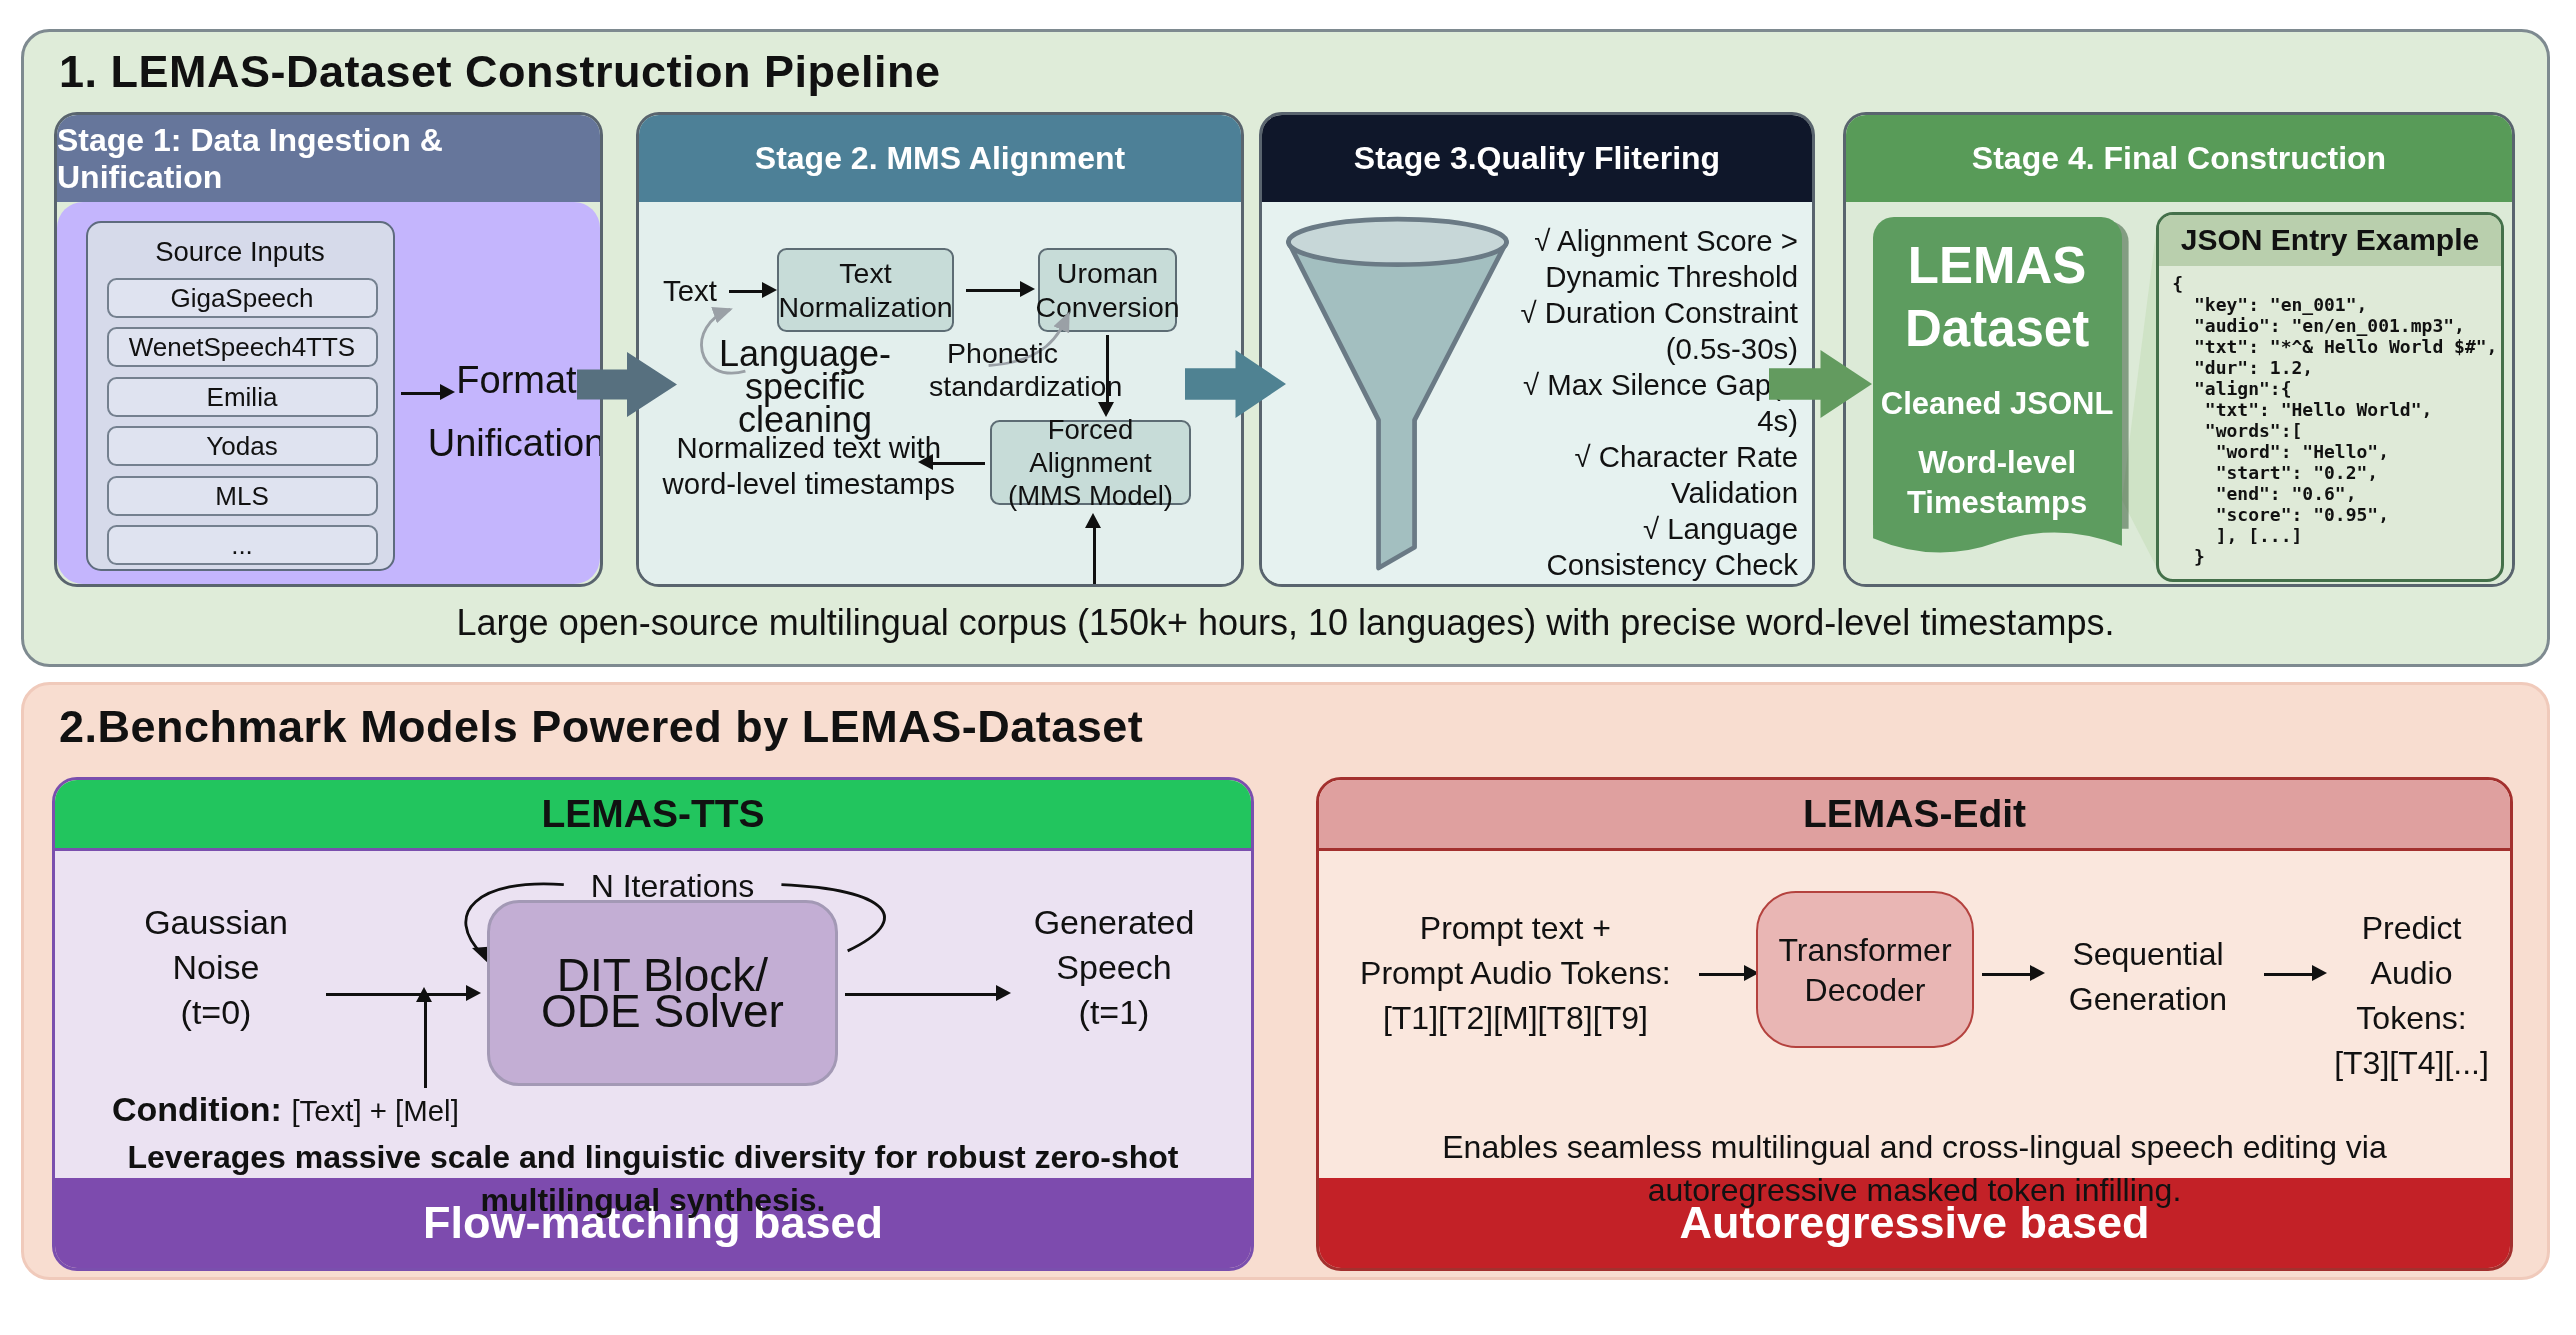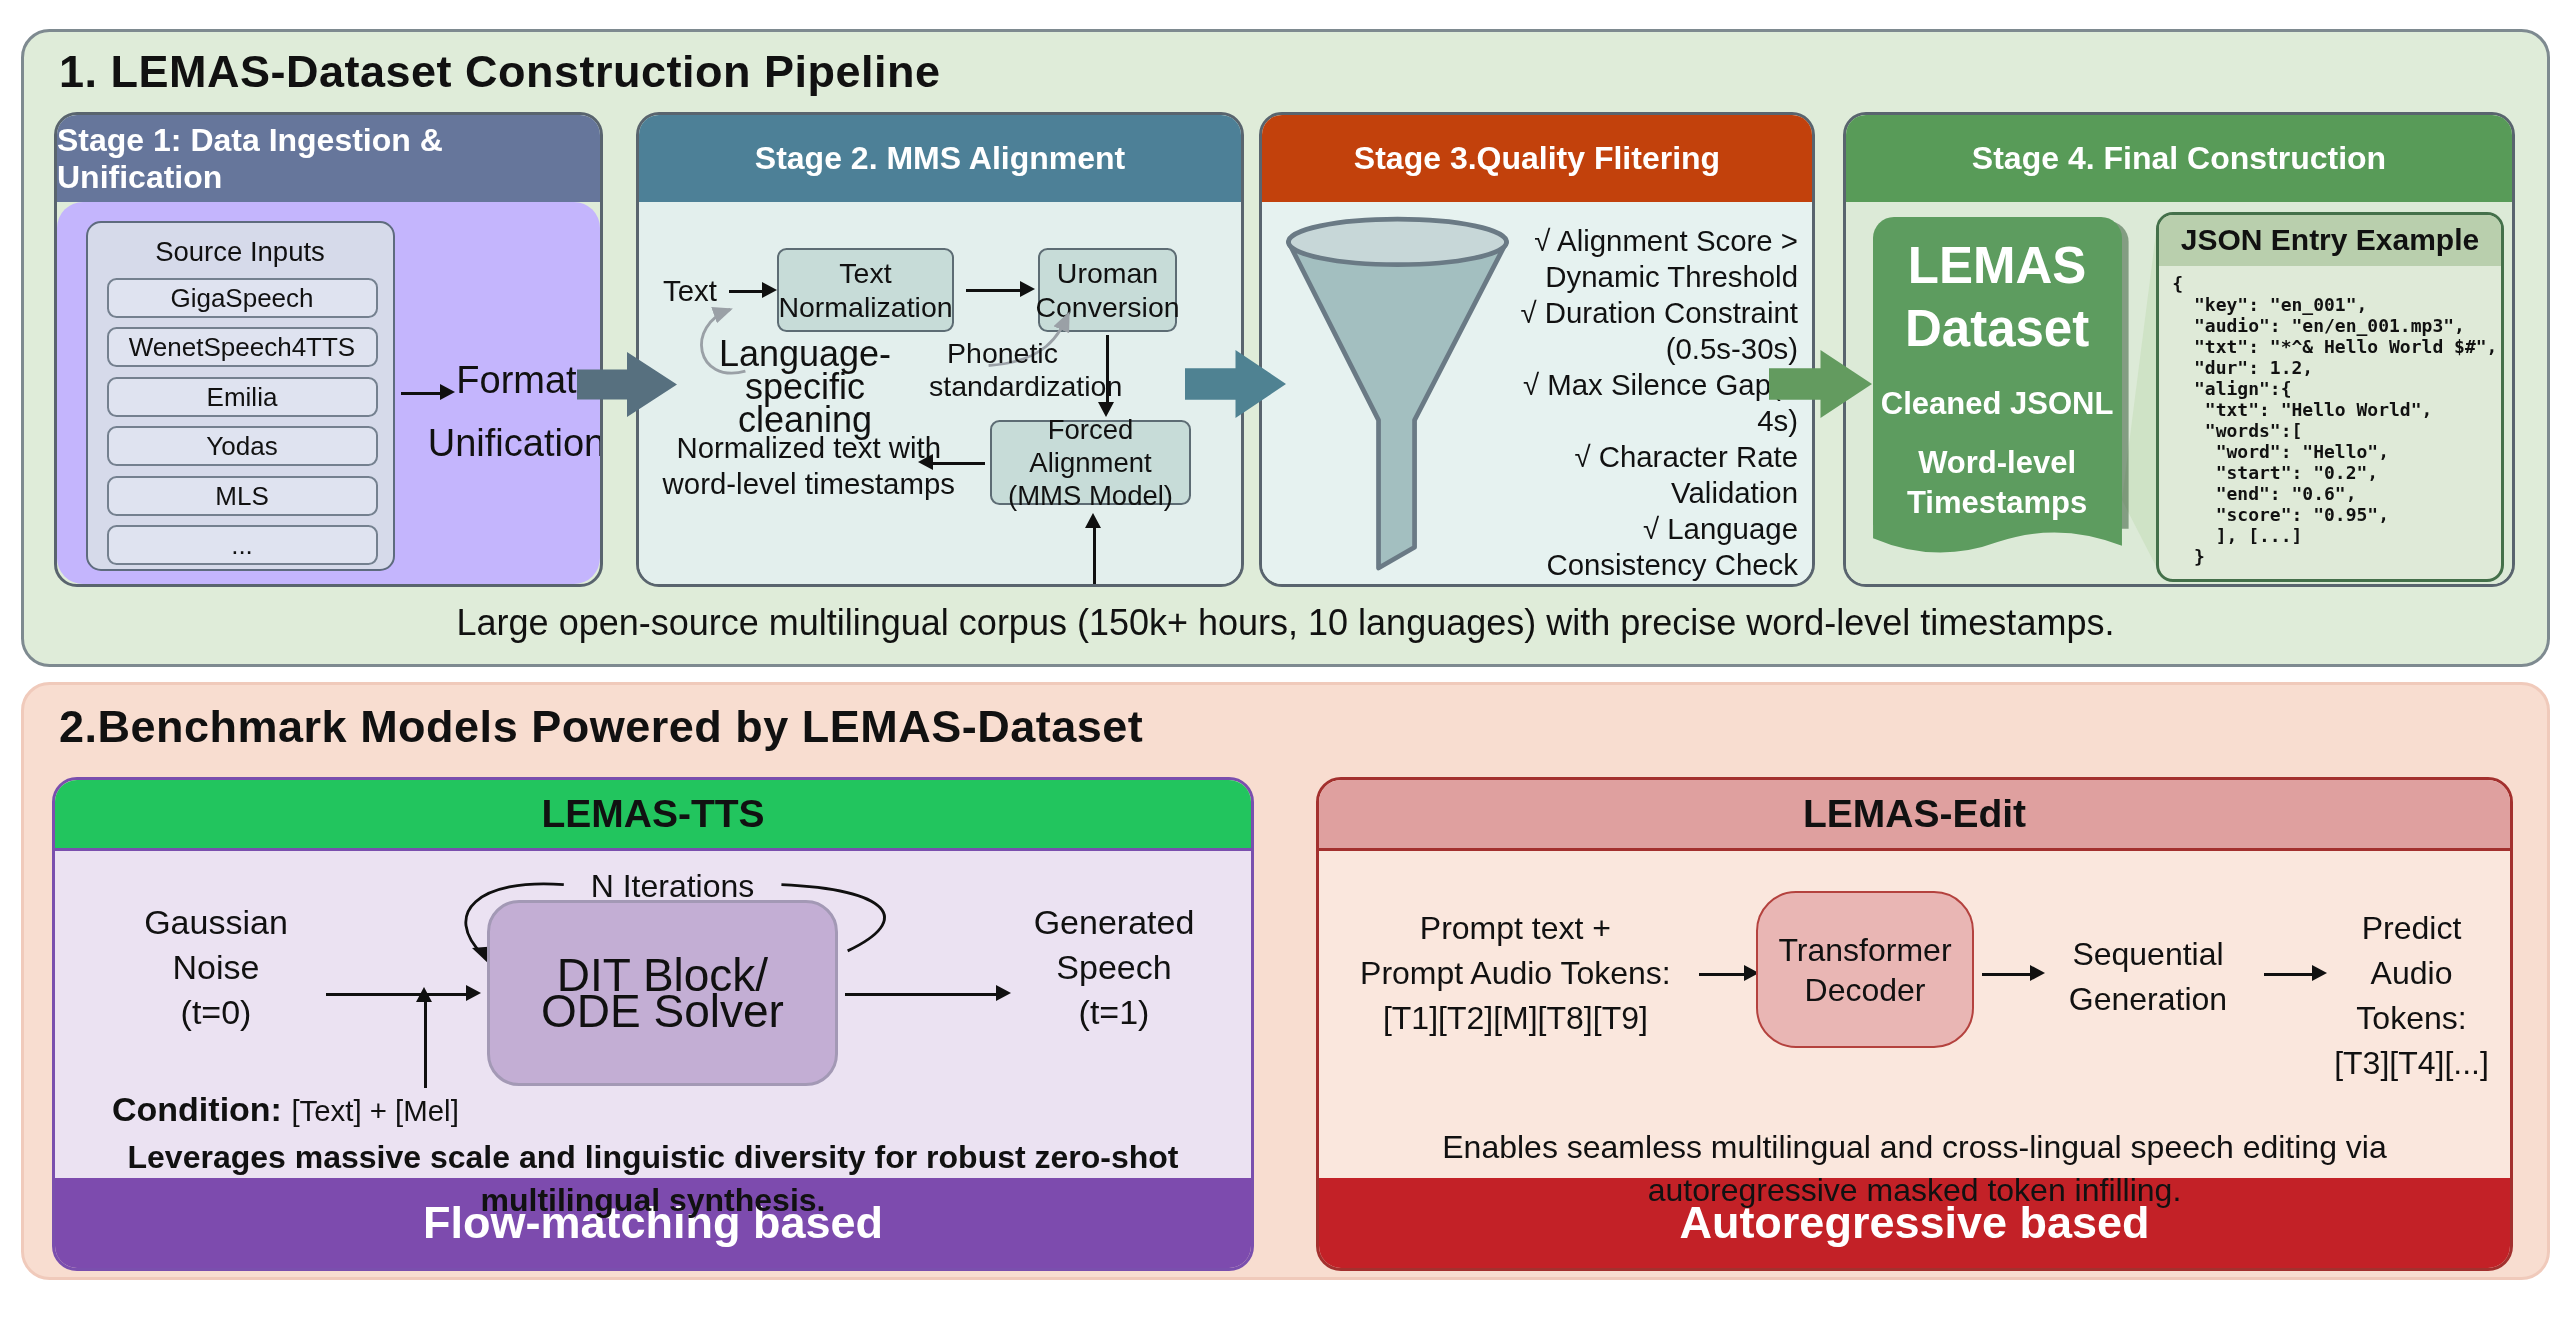--- a/index.html
+++ b/index.html
@@ -113,21 +113,21 @@
       <div class="ar l" style="left:293px;top:260px;width:53px;"></div>
       <div class="arv u" style="left:454px;top:325px;height:65px;"></div>
 
       <div class="wave" style="left:416px;top:382px;height:66px;">
         
       </div>
     </div>
   </div>
 
   <div class="stage" style="left:1259px;top:112px;width:556px;height:475px;">
-    <div class="stage-h" style="background:#c2410c;">Stage 3.Quality Flitering</div>
+    <div class="stage-h" style="background:#0f172a;">Stage 3.Quality Flitering</div>
     <div class="stage-b" style="background:#e6f2f0;">
       <svg class="abs" style="left:17px;top:11.4px;" width="237" height="366" viewBox="0 0 250 385">
         <polygon points="10,30 240,30 143,218 143,352 105,374 105,218" fill="#a3bfc0" stroke="#6a7a85" stroke-width="5" stroke-linejoin="round"></polygon>
         <ellipse cx="125" cy="30" rx="115" ry="24" fill="#c7d7d8" stroke="#6a7a85" stroke-width="5"></ellipse>
       </svg>
       <div class="abs" style="left:223px;top:21px;width:313px;height:342px;display:flex;flex-direction:column;justify-content:space-between;text-align:right;font-size:29.4px;line-height:36px;">
         <div class="pl">√ Alignment Score &gt;
 Dynamic Threshold</div>
         <div class="pl">√ Duration Constraint
 (0.5s-30s)</div>

